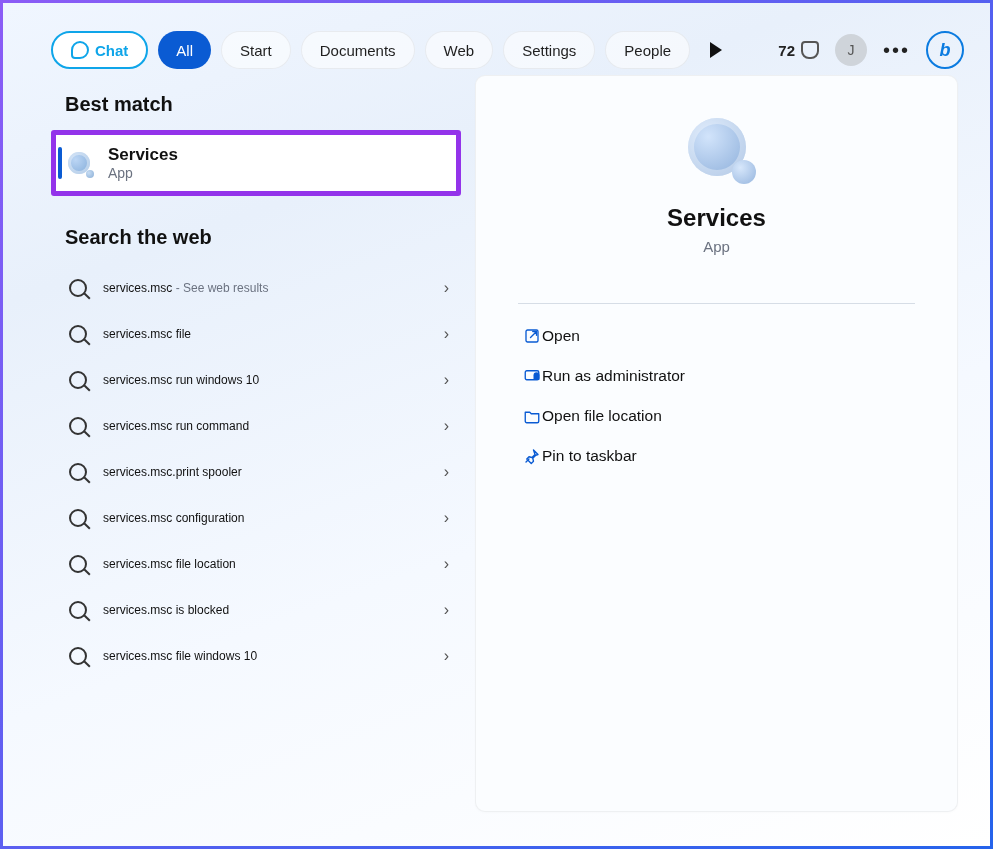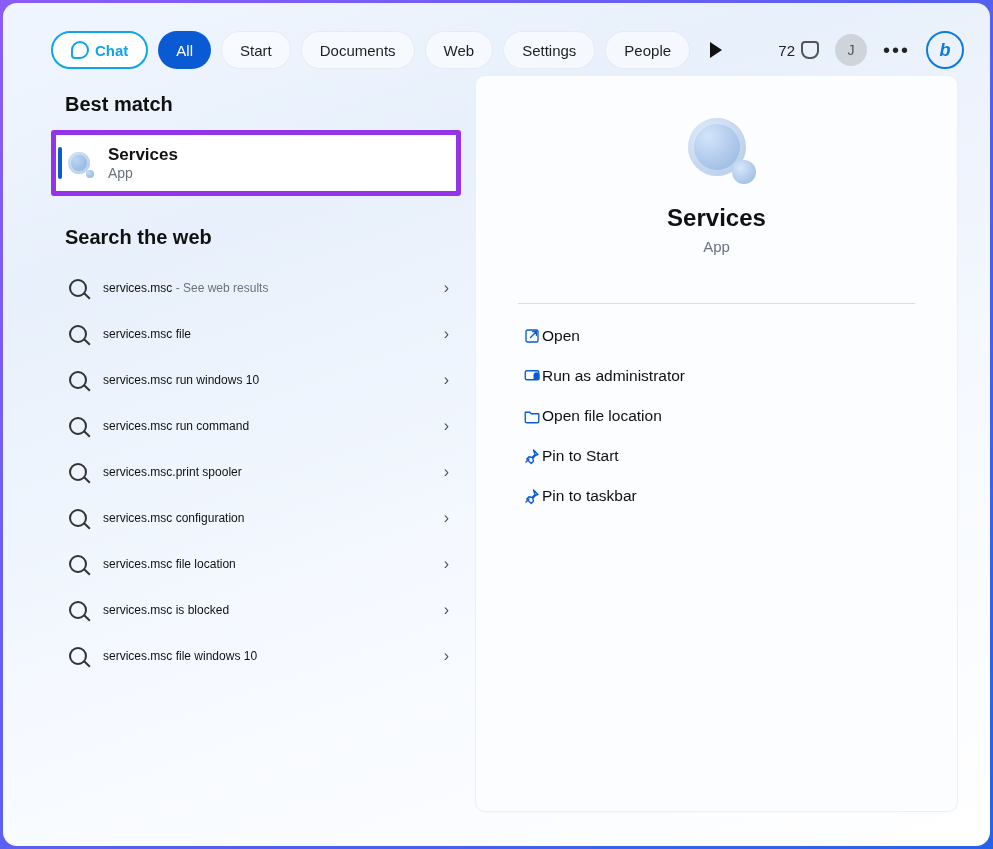--- a/index.html
+++ b/index.html
@@ -5,21 +5,21 @@
   * { box-sizing: border-box; margin: 0; padding: 0; font-family: "Segoe UI", -apple-system, BlinkMacSystemFont, sans-serif; }
   body {
     width: 993px; height: 849px;
     background: linear-gradient(135deg, #8b5cf6 0%, #2563eb 100%);
     padding: 3px;
     overflow: hidden;
   }
   .window {
     width: 100%; height: 100%;
     background: linear-gradient(160deg, #f0f6ff 0%, #e8f0fb 25%, #f5f9ff 60%, #ffffff 100%);
-    border-radius: 14px;
+    border-radius: 0;
     position: relative;
     overflow: hidden;
   }
   
   .topbar {
     display: flex; align-items: center;
     padding: 28px 26px 6px 48px;
     gap: 10px;
   }
   .pill {
@@ -38,21 +38,21 @@
     background: #fff;
     color: #0ea5e9;
     gap: 6px; font-weight: 600;
   }
   .pill.all {
     background: #0a5bd3; color: #fff; border: none;
   }
   .topbar-spacer { flex: 1; }
   .topbar-right { display: flex; align-items: center; gap: 16px; }
   .arrow-right { width: 0; height: 0; border-left: 12px solid #111; border-top: 8px solid transparent; border-bottom: 8px solid transparent; cursor:pointer;}
-  .points { display:flex; align-items:flex-end; gap:6px; font-size:15px; color:#222; font-weight:400;}
+  .points { display:flex; align-items:flex-end; gap:6px; font-size:15px; color:#222; font-weight:700;}
   .medal { width:18px; height:18px; border:2px solid #555; border-radius:4px 4px 8px 8px; position:relative;}
   .avatar { width:32px; height:32px; border-radius:50%; background:#cfd4da; display:flex; align-items:center; justify-content:center; color:#555; font-size:14px;}
   .more-dots { font-size:20px; color:#222; letter-spacing:2px; cursor:pointer;}
   .bing-circle { width:38px; height:38px; border-radius:50%; border:2px solid #0b7be0; display:flex; align-items:center; justify-content:center;}
   .bing-b { color:#0b7be0; font-weight:700; font-size:18px; font-style:italic;}
   .chat-bubble { width:18px;height:18px;border:2px solid #0ea5e9;border-radius:50% 50% 50% 4px; position:relative; }
 
   
   .body-area { display:flex; padding: 0 32px 24px 48px; gap: 14px; height: calc(100% - 82px);}
   .left-col { flex: 0 0 410px; }
@@ -274,27 +274,19 @@
               </svg>
             </span>
             <span class="action-label">Open file location</span>
           </div>
           <div class="action-row">
             <span class="action-icon">
               <svg width="18" height="18" viewBox="0 0 24 24">
                 <path d="M14 4 l6 6 -3 1 -4 4 1 4 -3 3 -6 -6 3 -3 4 1 4 -4 Z M4 20 l4 -4" stroke="#0a5bd3" stroke-width="1.8" fill="none" stroke-linecap="round" stroke-linejoin="round"></path>
               </svg>
             </span>
-            <span class="action-label">Pin to Start</span>
-          </div>
-          <div class="action-row">
-            <span class="action-icon">
-              <svg width="18" height="18" viewBox="0 0 24 24">
-                <path d="M14 4 l6 6 -3 1 -4 4 1 4 -3 3 -6 -6 3 -3 4 1 4 -4 Z M4 20 l4 -4" stroke="#0a5bd3" stroke-width="1.8" fill="none" stroke-linecap="round" stroke-linejoin="round"></path>
-              </svg>
-            </span>
             <span class="action-label">Pin to taskbar</span>
           </div>
         </div>
     </div>
   </div>
 
 </div>
 
 </body></html>

